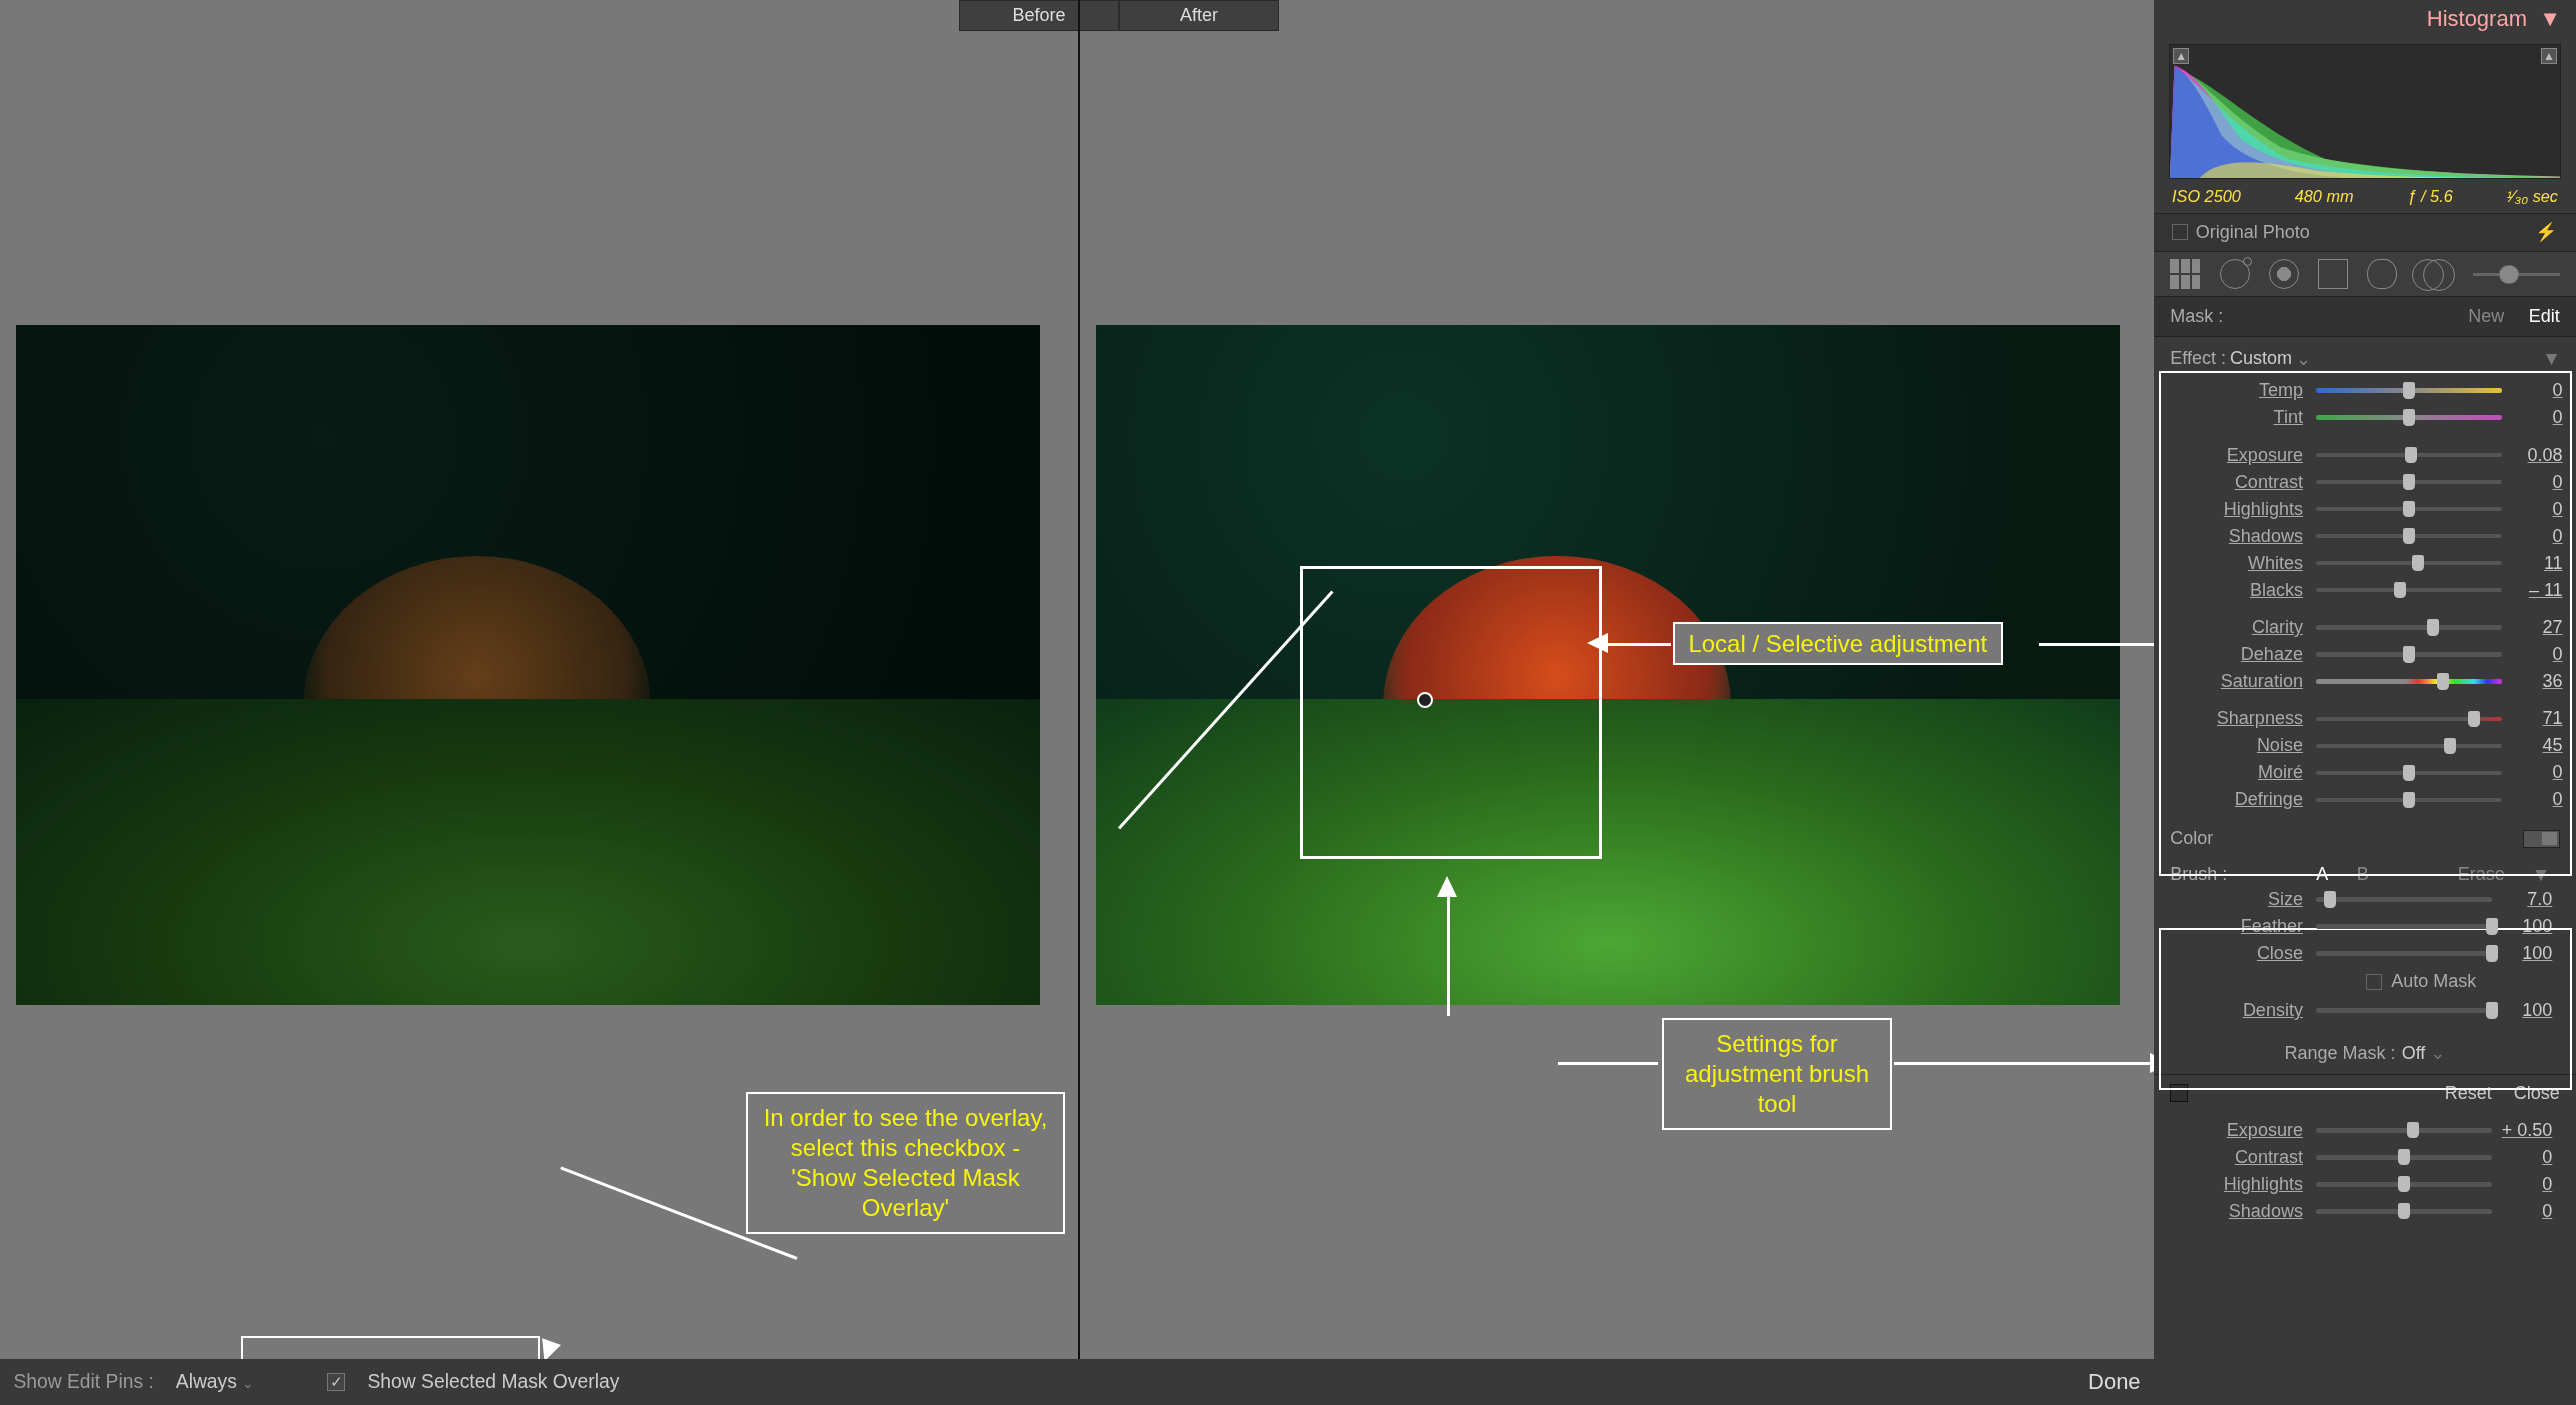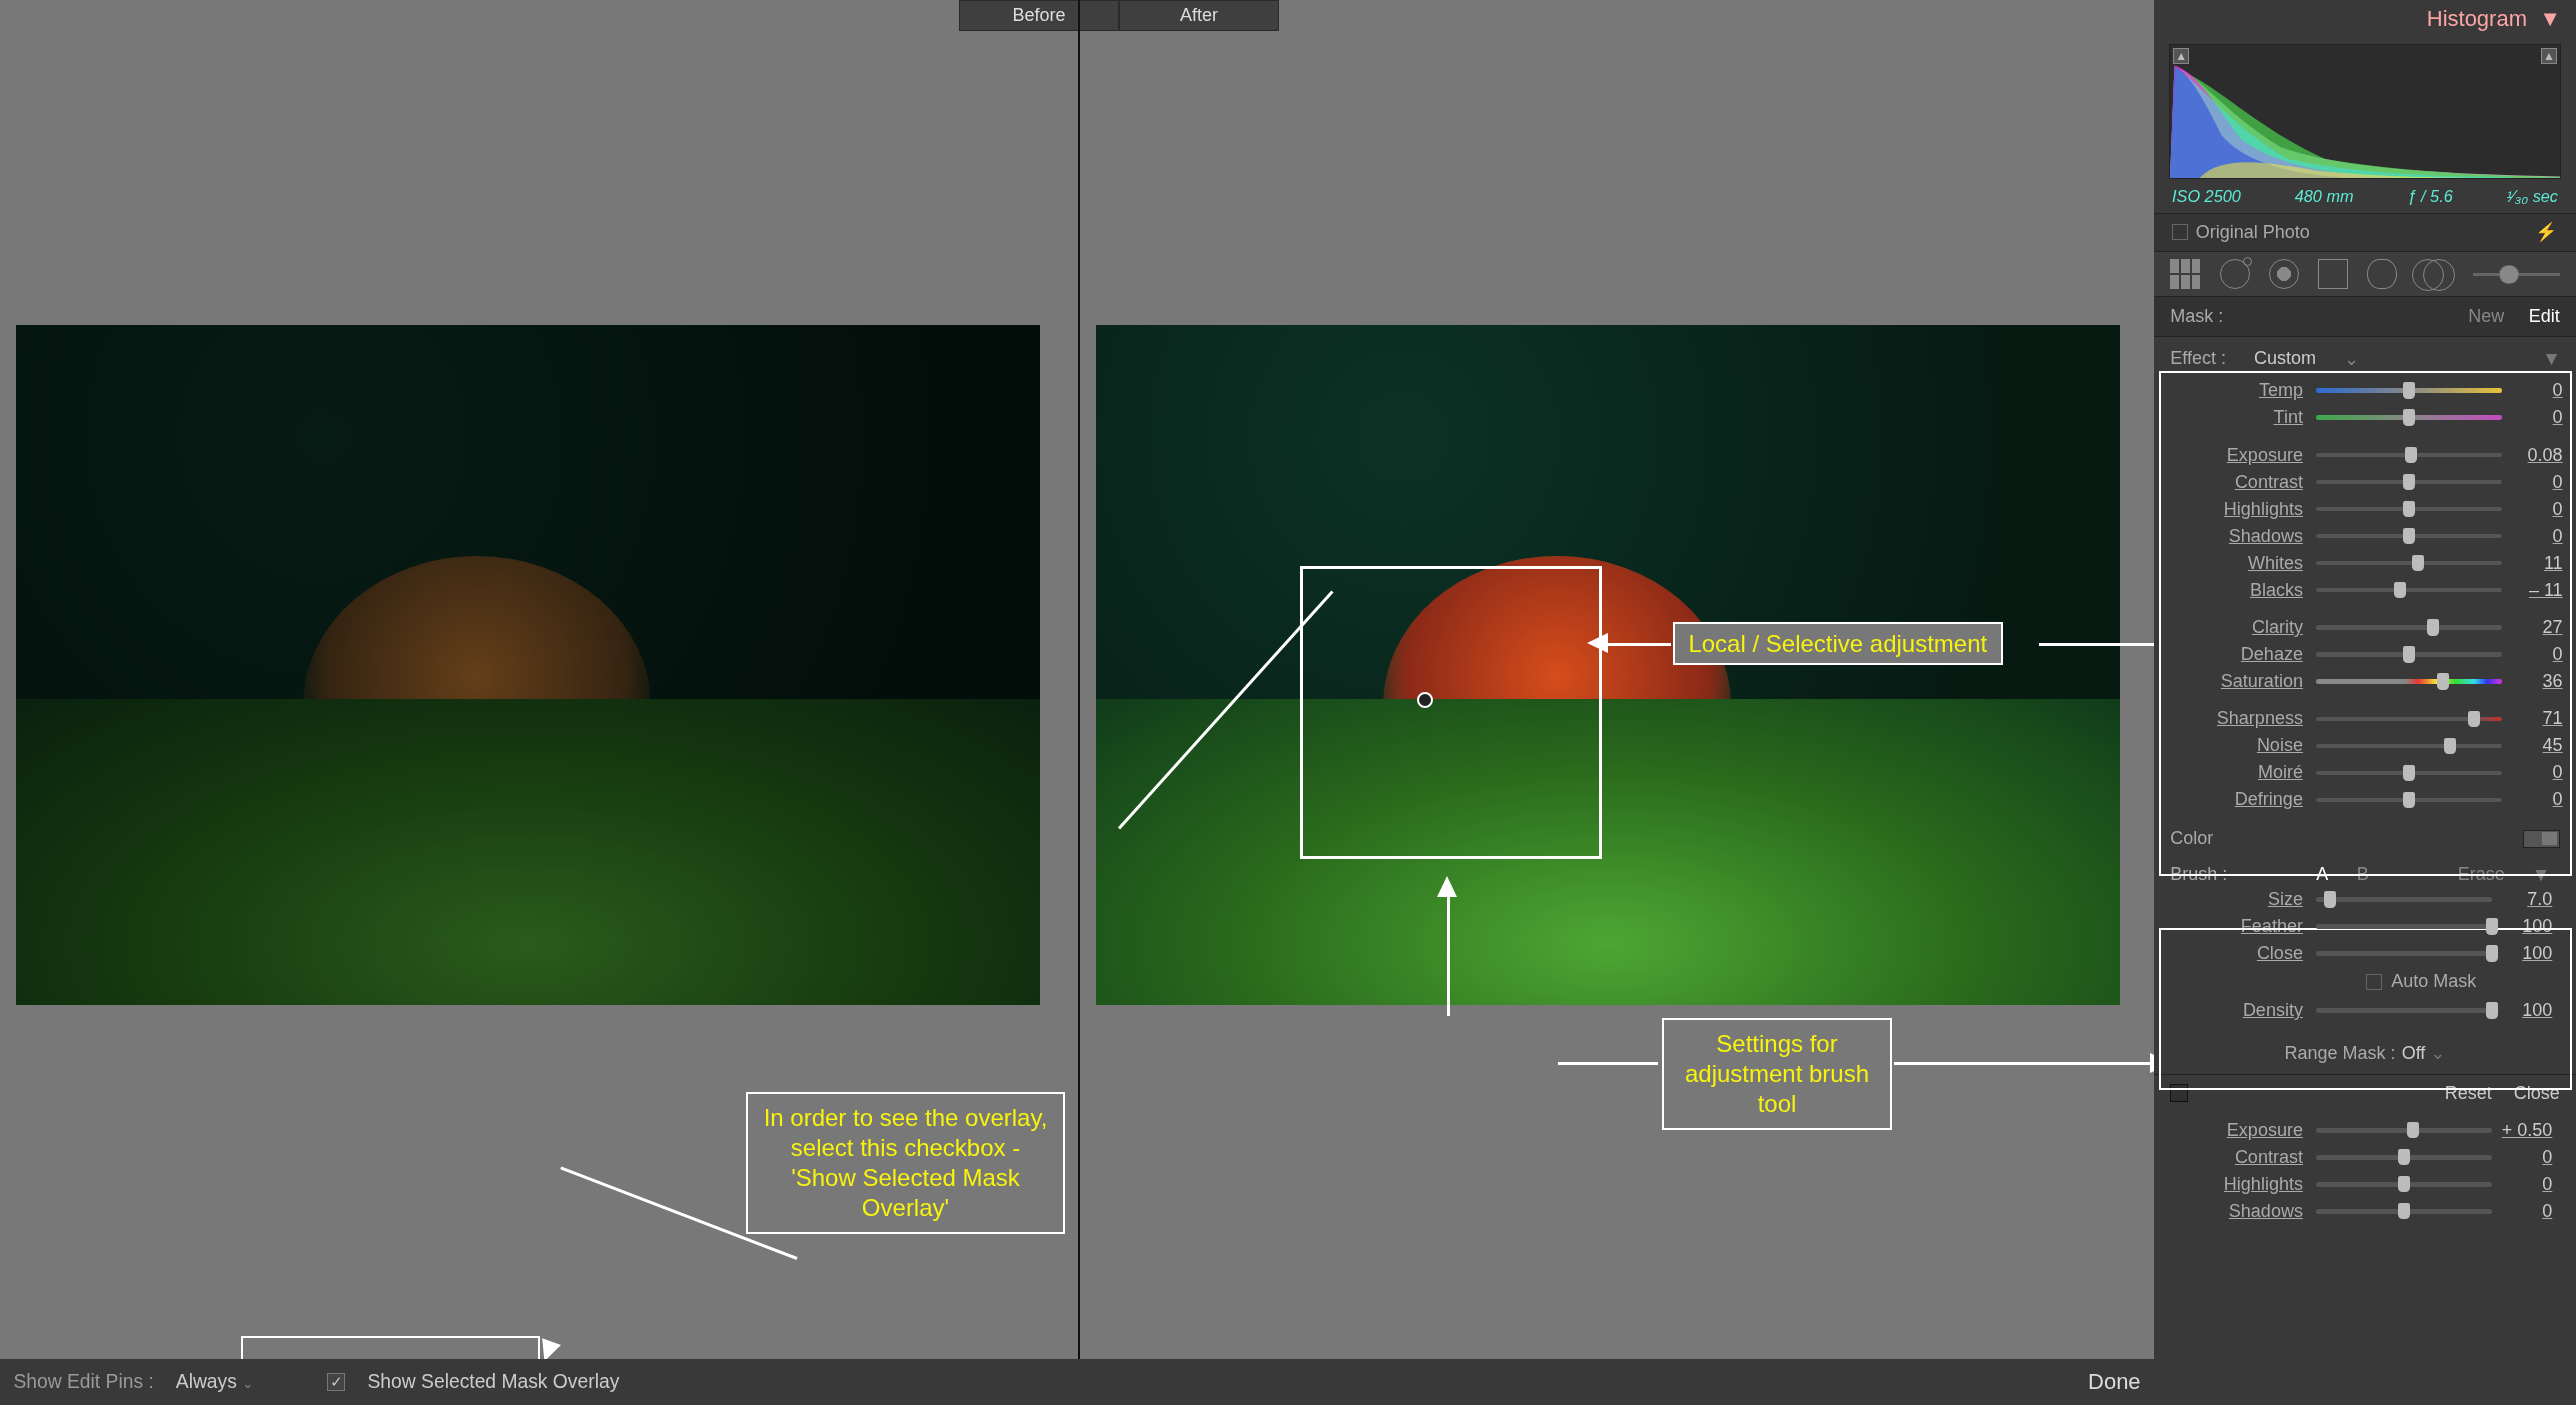--- a/index.html
+++ b/index.html
@@ -29,39 +29,39 @@
   .toolbar-bot .check { width:18px;height:18px; border:0.7px solid #777; background:#444; display:inline-flex; align-items:center; justify-content:center; color:#ccc; font-size:15px;}
   .toolbar-bot-right { position:absolute; right:0; bottom:0; width:422px; height:46px; background:#393939; display:flex; align-items:center; justify-content:flex-end; gap:37px; padding:0 30px; color:#ddd; font-size:22px;}
   .toolbar-bot-right .btn { cursor:pointer; }
 
   .panel { position:absolute; right:0; top:0; width:422px; height:1405px; background:#393939; color:#aaa; font-size:18px; }
   .panel-section-title { display:flex; justify-content:space-between; align-items:center; padding:6px 15px; color:#fca5a5; font-size:22px;}
   .histogram { margin:6px 15px 4.5px; height:135px; background:#2c2c2c; position:relative; border:0.7px solid #222;}
   .histo-svg { position:absolute; left:0; top:0; width:100%; height:100%; }
   .tri { position:absolute; top:3px; width:16.3px;height:16.3px; background:#555; border:0.7px solid #888; display:flex; align-items:center; justify-content:center; color:#bbb; font-size:12px;}
   .tri.tl{left:3px;} .tri.tr{right:3px;}
-  .meta-row { display:flex; justify-content:space-between; padding:3px 18px 7.4px; color:#5eead4; font-size:16.3px; font-style:italic;}
+  .meta-row { display:flex; justify-content:space-between; padding:3px 18px 7.4px; color:#fde047; font-size:16.3px; font-style:italic;}
   .orig-row { display:flex; align-items:center; gap:7.4px; padding:7.4px 18px; border-top:0.7px solid #222; border-bottom:0.7px solid #222; background:#343434;}
   .orig-row .cb { width:16.3px;height:16.3px; border:0.7px solid #666; }
   .orig-row .flash { margin-left:auto; color:#aaa; }
   .toolstrip { display:flex; align-items:center; gap:19.3px; padding:7.4px 16.3px; background:#3d3d3d; border-bottom:0.7px solid #222;}
   .ts-icon { width:30px;height:30px; border:1.5px solid #888; }
   .ts-icon.round{ border-radius:50%; }
   .ts-icon.db { border:none; position:relative;}
   .ts-icon.db::before,.ts-icon.db::after{content:"";position:absolute;border:1.5px solid #888;border-radius:50%;width:30px;height:30px;}
   .ts-icon.db::before{left:-4.5px;} .ts-icon.db::after{left:6px;}
   .ts-icon.grid{ border:none; display:grid; grid-template-columns:repeat(3,1fr); grid-template-rows:repeat(2,1fr); gap:2.2px;}
   .ts-icon.grid span{ background:#888;}
   .ts-slider { flex:1; height:3px; background:#666; position:relative; margin-left:7.4px;}
   .ts-knob { position:absolute; top:-7.4px; width:19.3px;height:19.3px; border-radius:50%; background:#888; border:1.5px dotted #555;}
   .mask-row { display:flex; justify-content:space-between; padding:9px 16.3px; background:#323232; border-bottom:0.7px solid #222;}
   .mask-row .r .act { color:#fff; margin-left:19.3px;}
   .mask-row .r .dim { color:#888; margin-left:19.3px;}
   .effect-block { padding:7.4px 6px 7.4px 16.3px; }
-  .ef-head { display:flex; align-items:center; gap:28px; padding:3px 0 7.4px;}
+  .ef-head { display:flex; align-items:center; gap:4px; padding:3px 0 7.4px;}
   .ef-head .v { color:#ccc; }
   .ef-head .menuarr { color:#888;}
   .disclosure { margin-left:auto; margin-right:9px; color:#777; font-size:19.3px;}
   .slider-row { display:flex; align-items:center; height:27px;text-decoration:underline; }
   .slider-row .lbl { width:146px; text-align:right; padding-right:13.4px; color:#aaa; font-size:18px;}
   .slider-row .track { flex:1; height:4.5px; background:#555; position:relative; border-radius:2.2px;}
   .slider-row .track.grad-temp { background:linear-gradient(90deg,#2d6bd1,#888 50%,#e6c13a);}
   .slider-row .track.grad-tint { background:linear-gradient(90deg,#3da848,#888 50%,#c24bbf);}
   .slider-row .track.grad-sat  { background:linear-gradient(90deg,#888 0%, #888 48%, #e33 55%, #ee3 65%, #3d3 75%, #3de 85%, #33e 92%, #d3d 100%);}
   .slider-row .track.grad-sharp{ background:linear-gradient(90deg,#555 0%, #555 80%, #b33 100%);}

